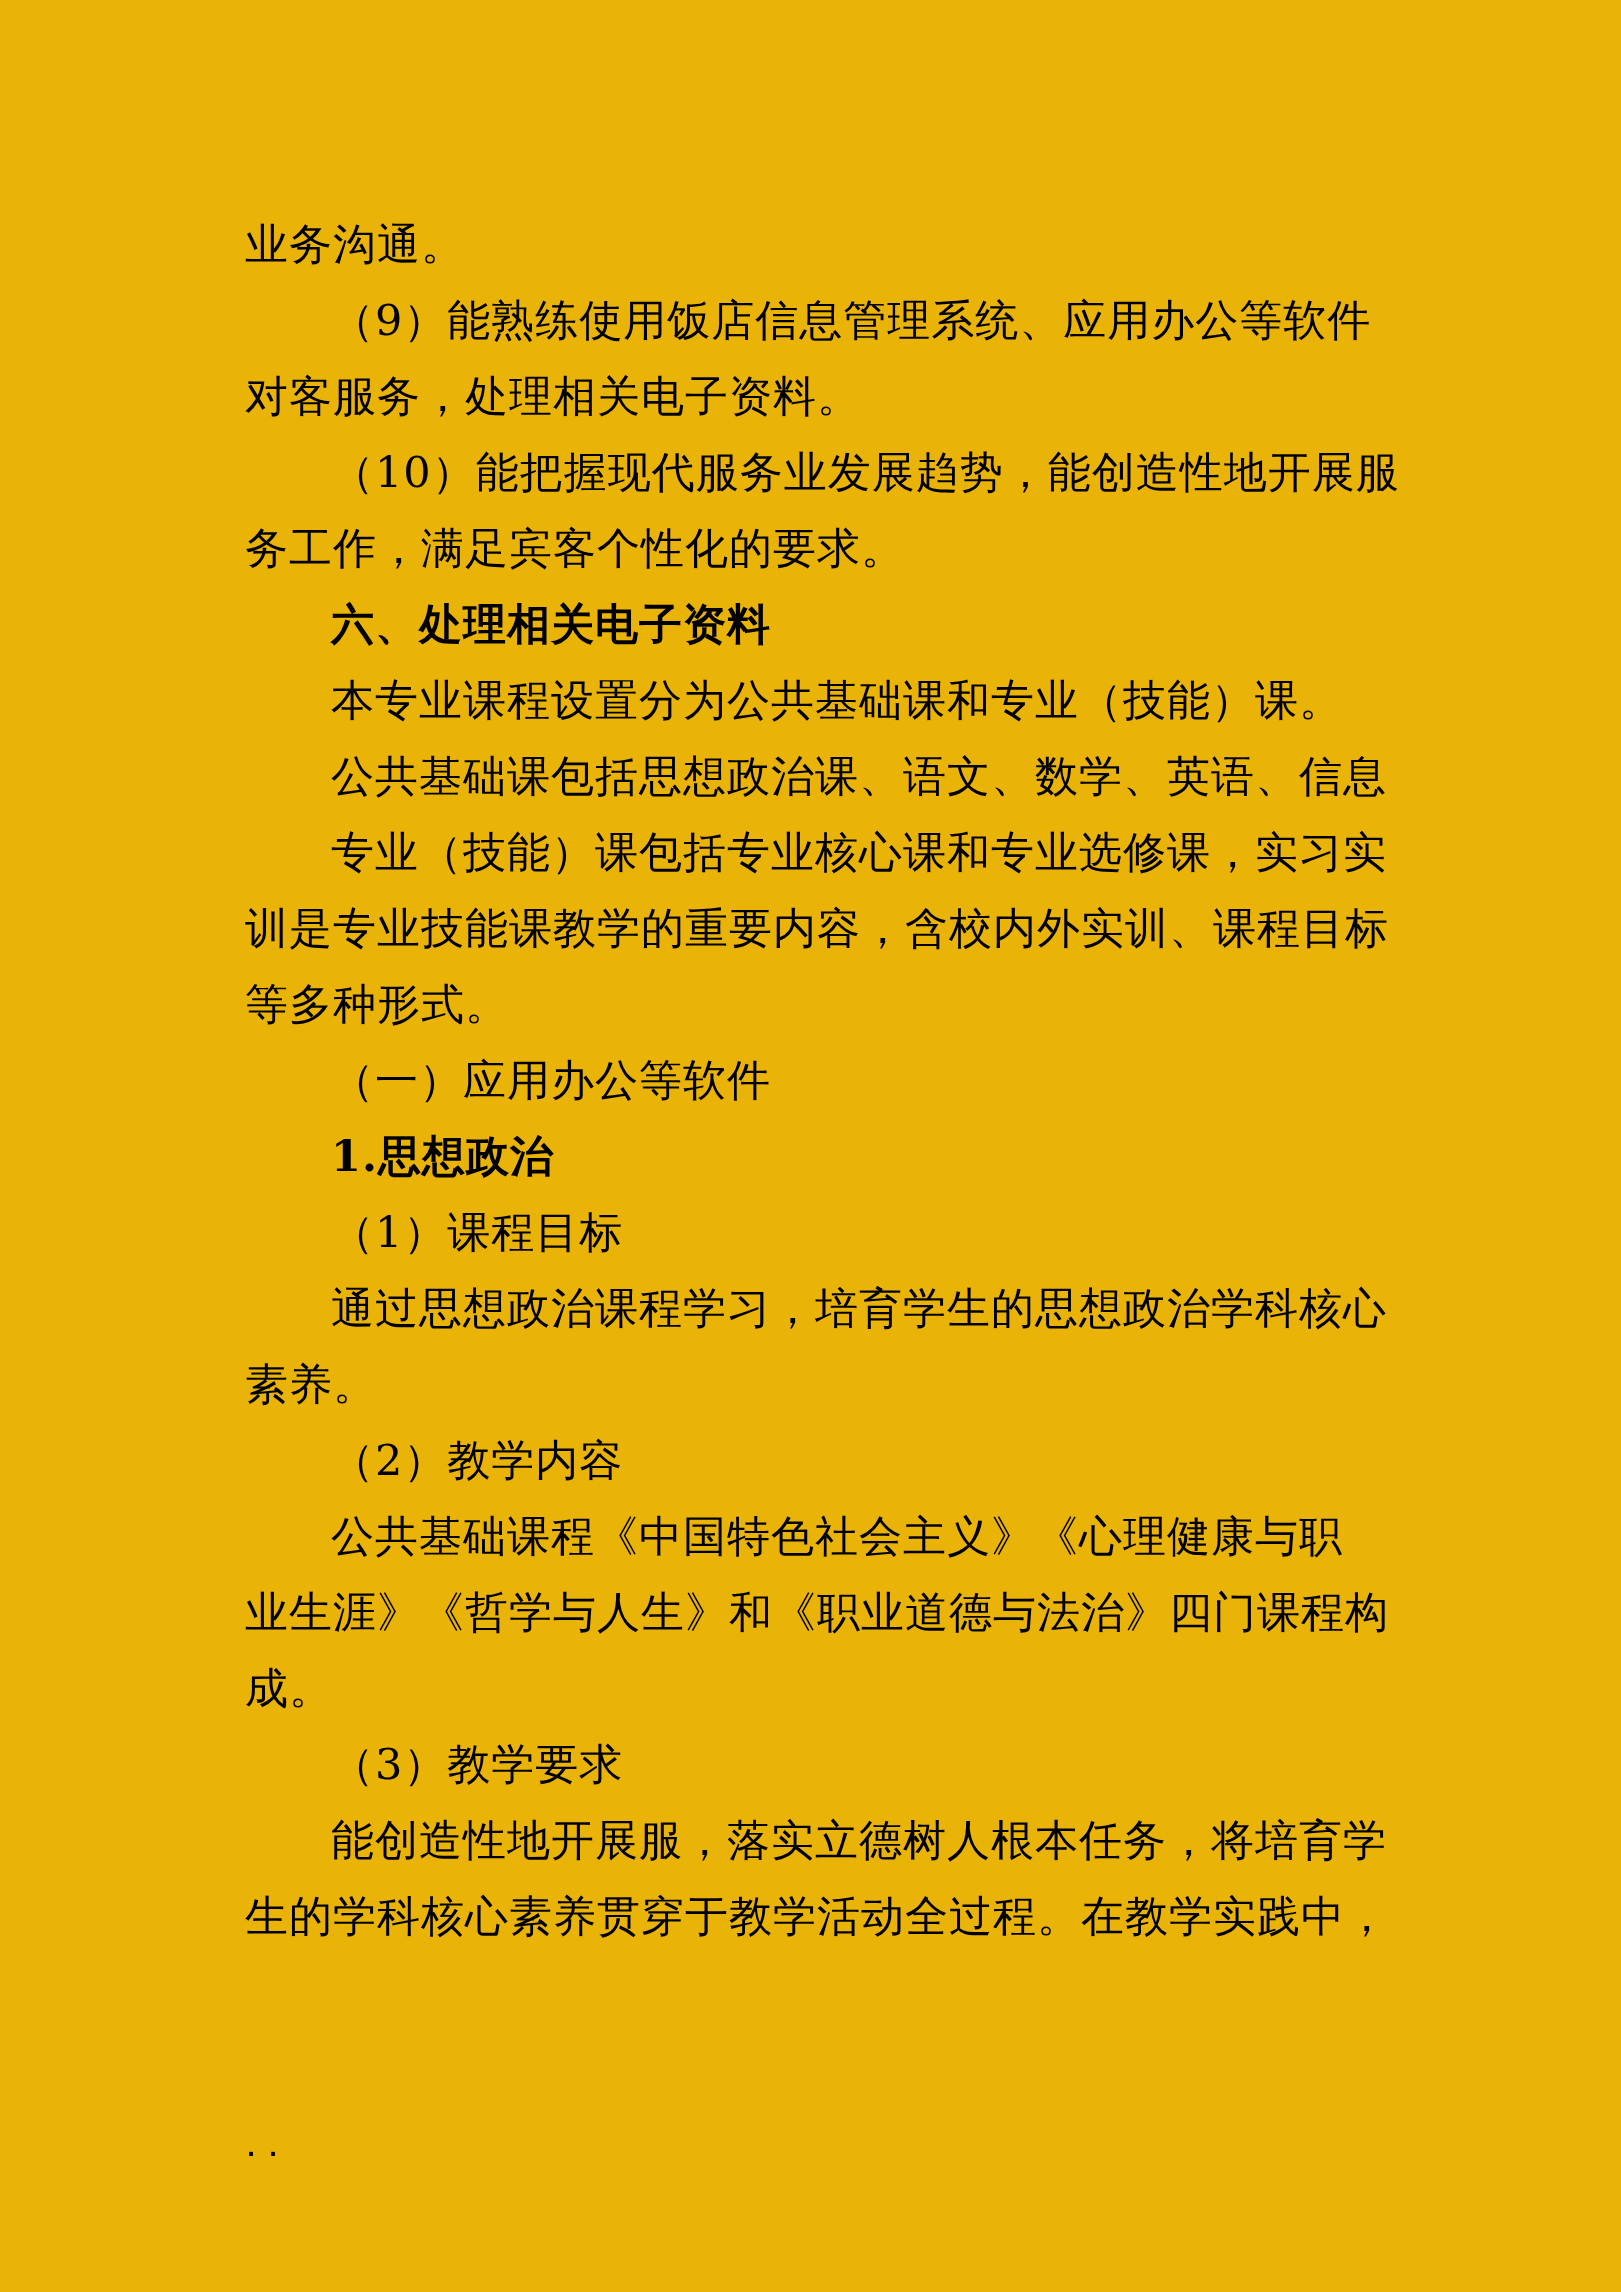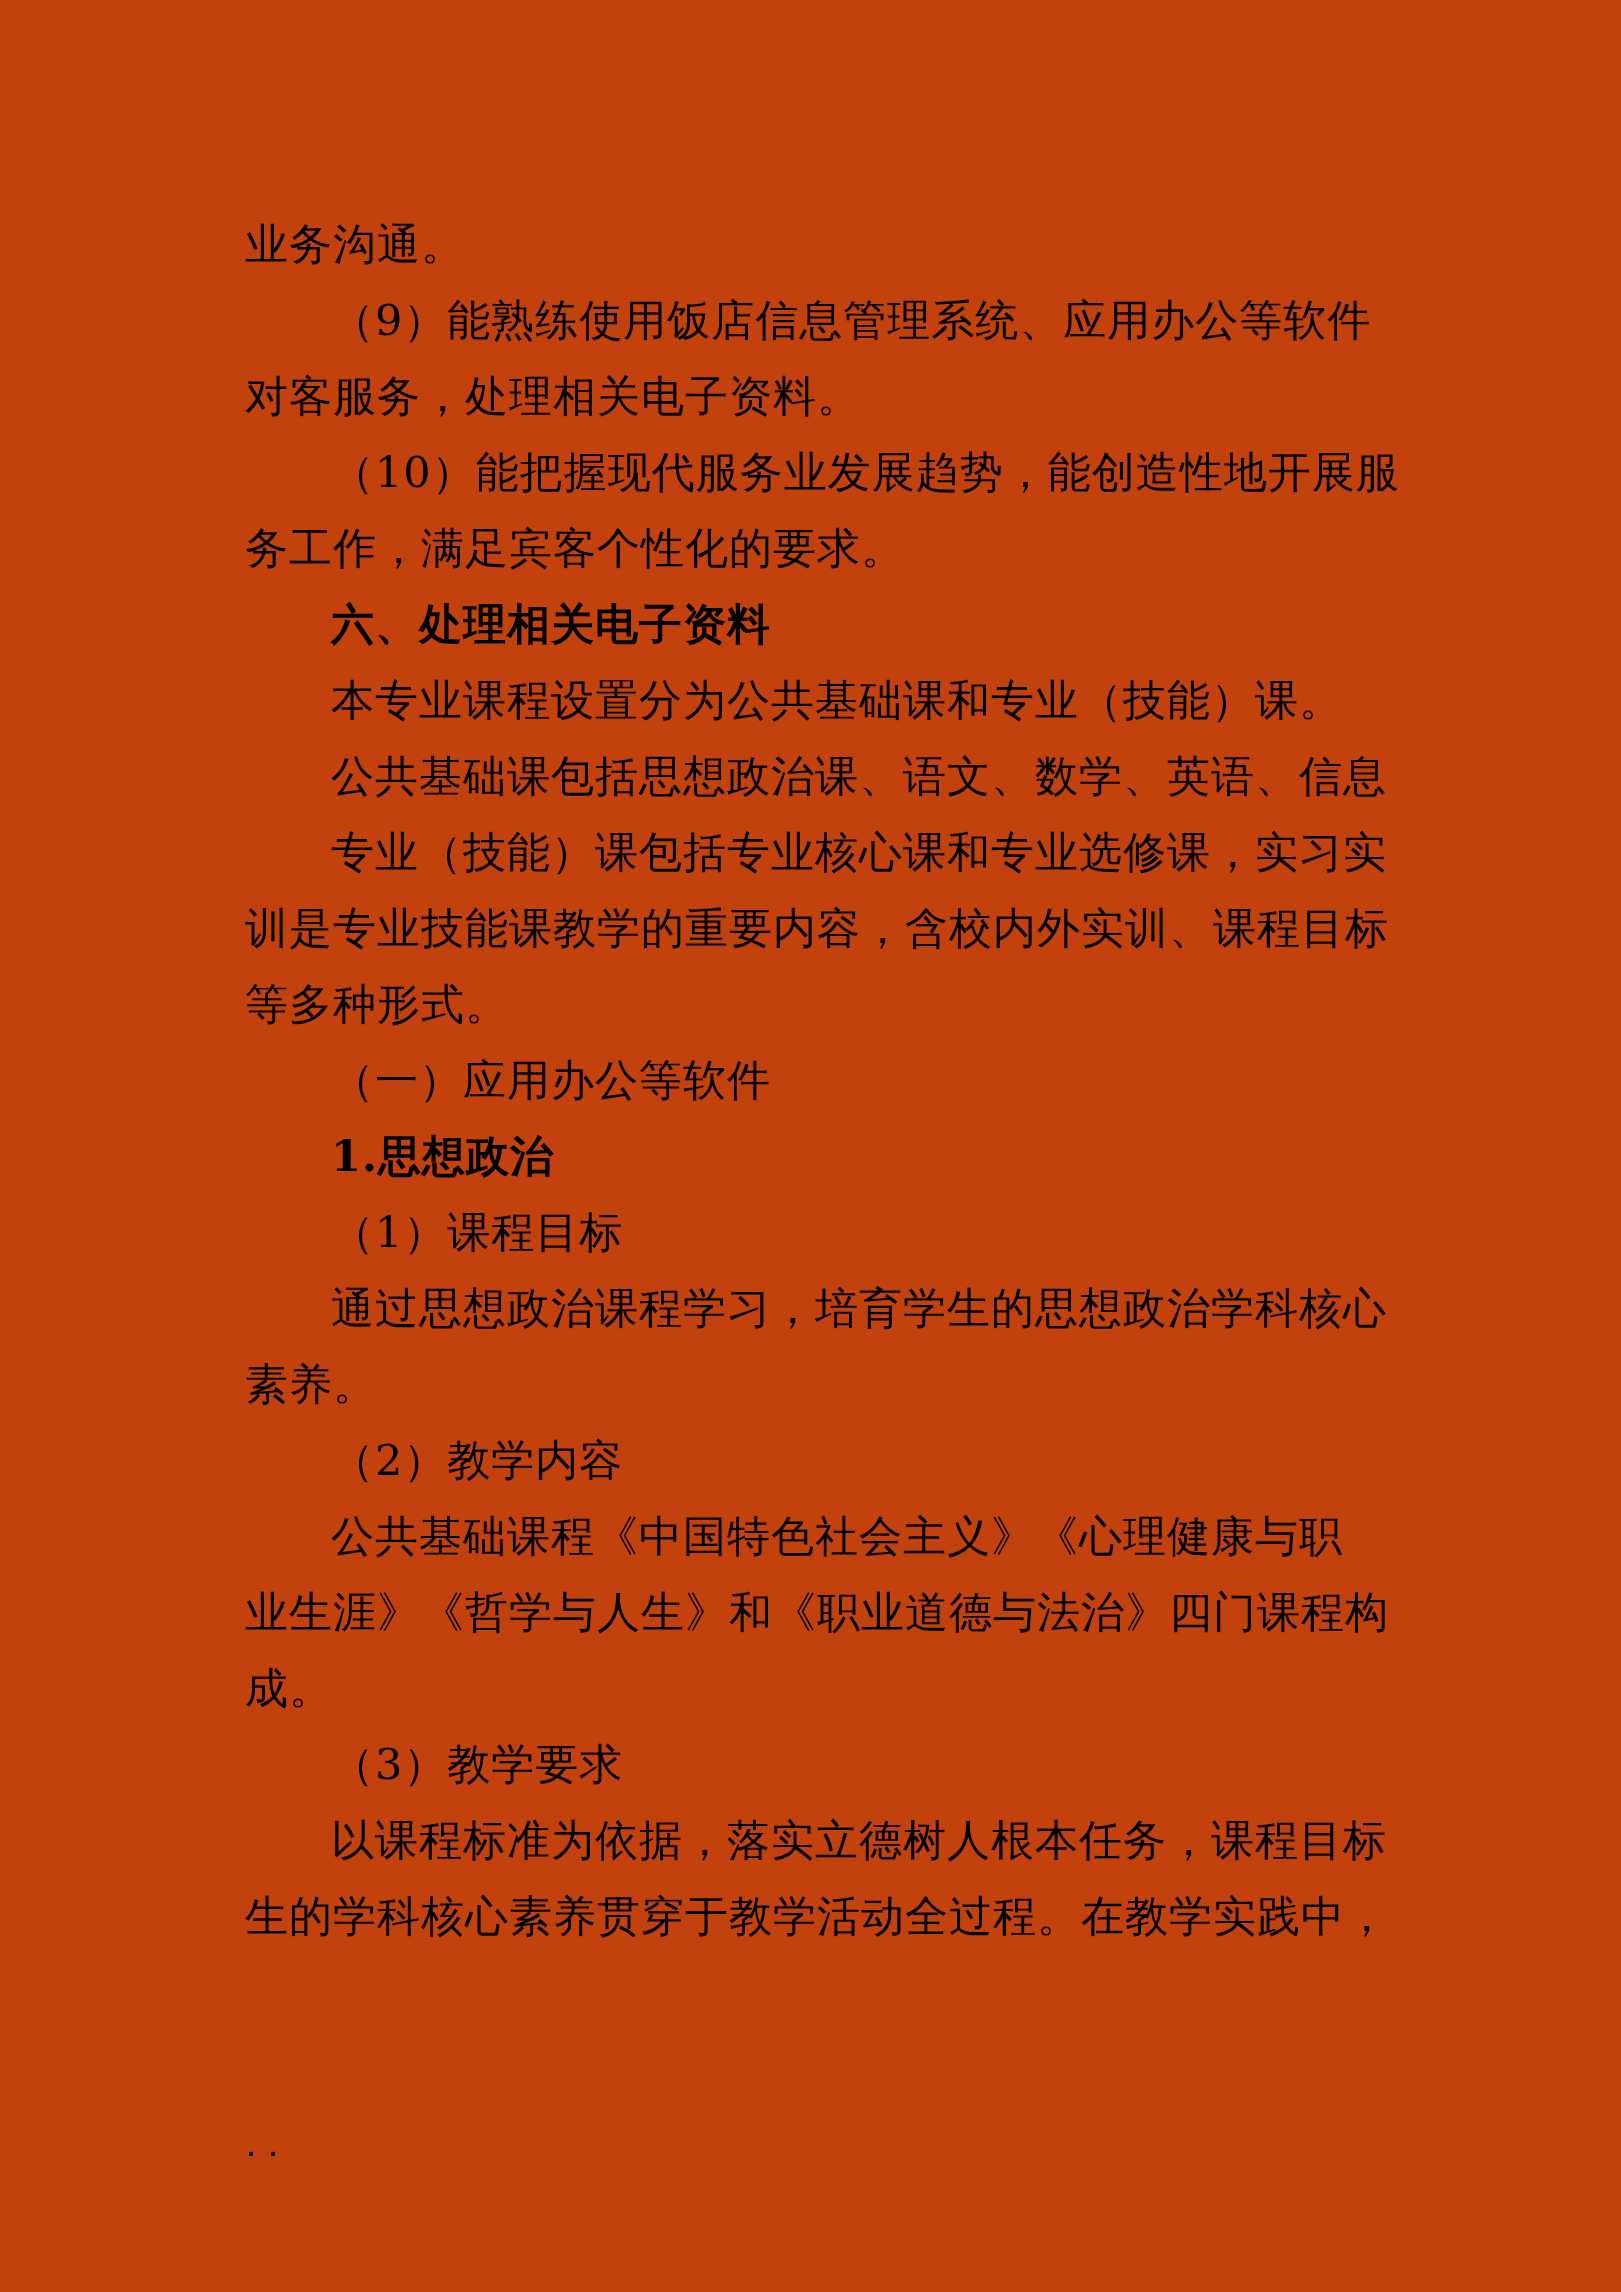--- a/index.html
+++ b/index.html
@@ -4,21 +4,21 @@
 <style>
   html, body {
     margin: 0;
     padding: 0;
     background: #ffffff;
   }
   .page {
     position: relative;
     width: 1621px;
     height: 2293px;
-    background: #c2410c;
+    background: #eab308;
     overflow: hidden;
   }
   .text-block {
     position: absolute;
     left: 245px;
     top: 206px;
     width: 1142px;
   }
   .line {
     font-family: "DejaVu Serif", "Liberation Serif", serif;
@@ -66,19 +66,19 @@
     <div class="line indent">（一）应用办公等软件</div>
     <div class="line indent bold">1.思想政治</div>
     <div class="line indent">（1）课程目标</div>
     <div class="line indent">通过思想政治课程学习，培育学生的思想政治学科核心</div>
     <div class="line">素养。</div>
     <div class="line indent">（2）教学内容</div>
     <div class="line indent">公共基础课程《中国特色社会主义》《心理健康与职</div>
     <div class="line">业生涯》《哲学与人生》和《职业道德与法治》四门课程构</div>
     <div class="line">成。</div>
     <div class="line indent">（3）教学要求</div>
-    <div class="line indent">以课程标准为依据，落实立德树人根本任务，课程目标</div>
+    <div class="line indent">能创造性地开展服，落实立德树人根本任务，将培育学</div>
     <div class="line">生的学科核心素养贯穿于教学活动全过程。在教学实践中，</div>
   </div>
 
   <div class="artifact-dots">..</div>
 </div>
 
 
 </body></html>

